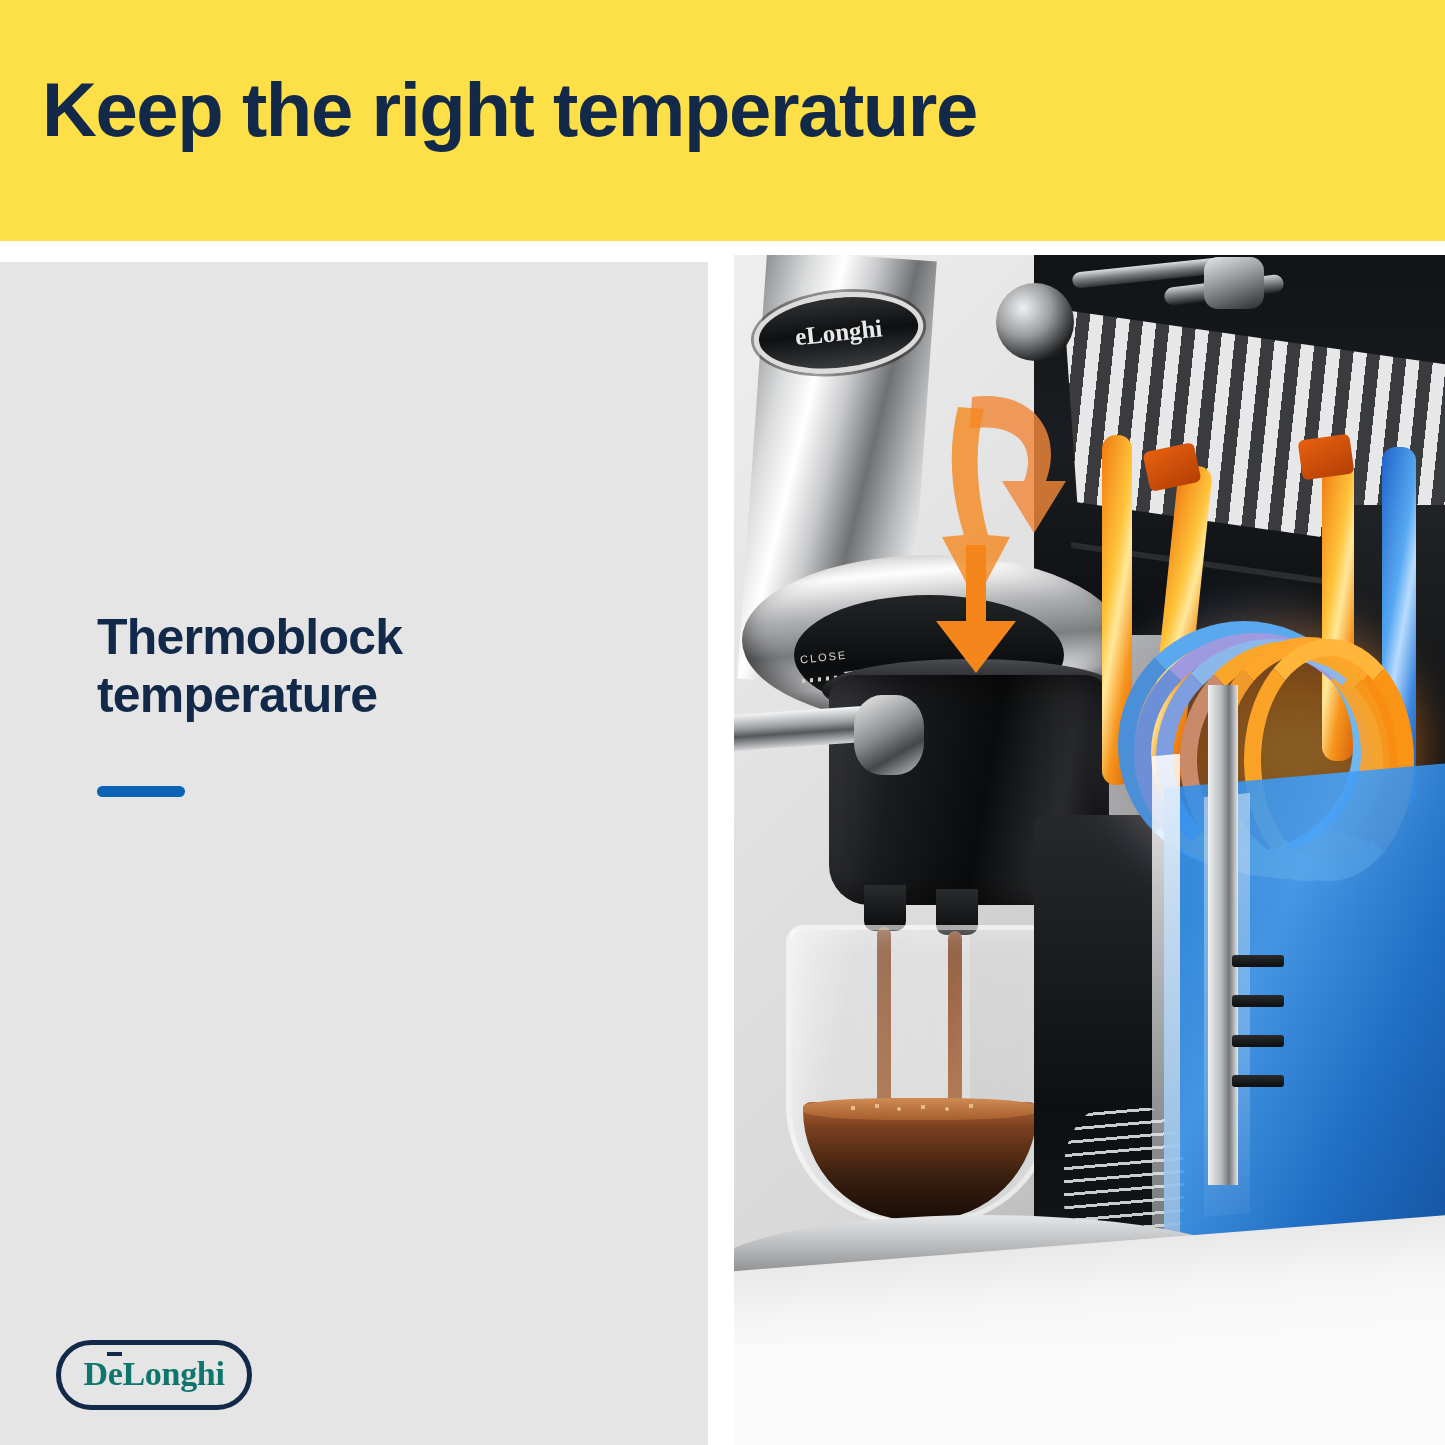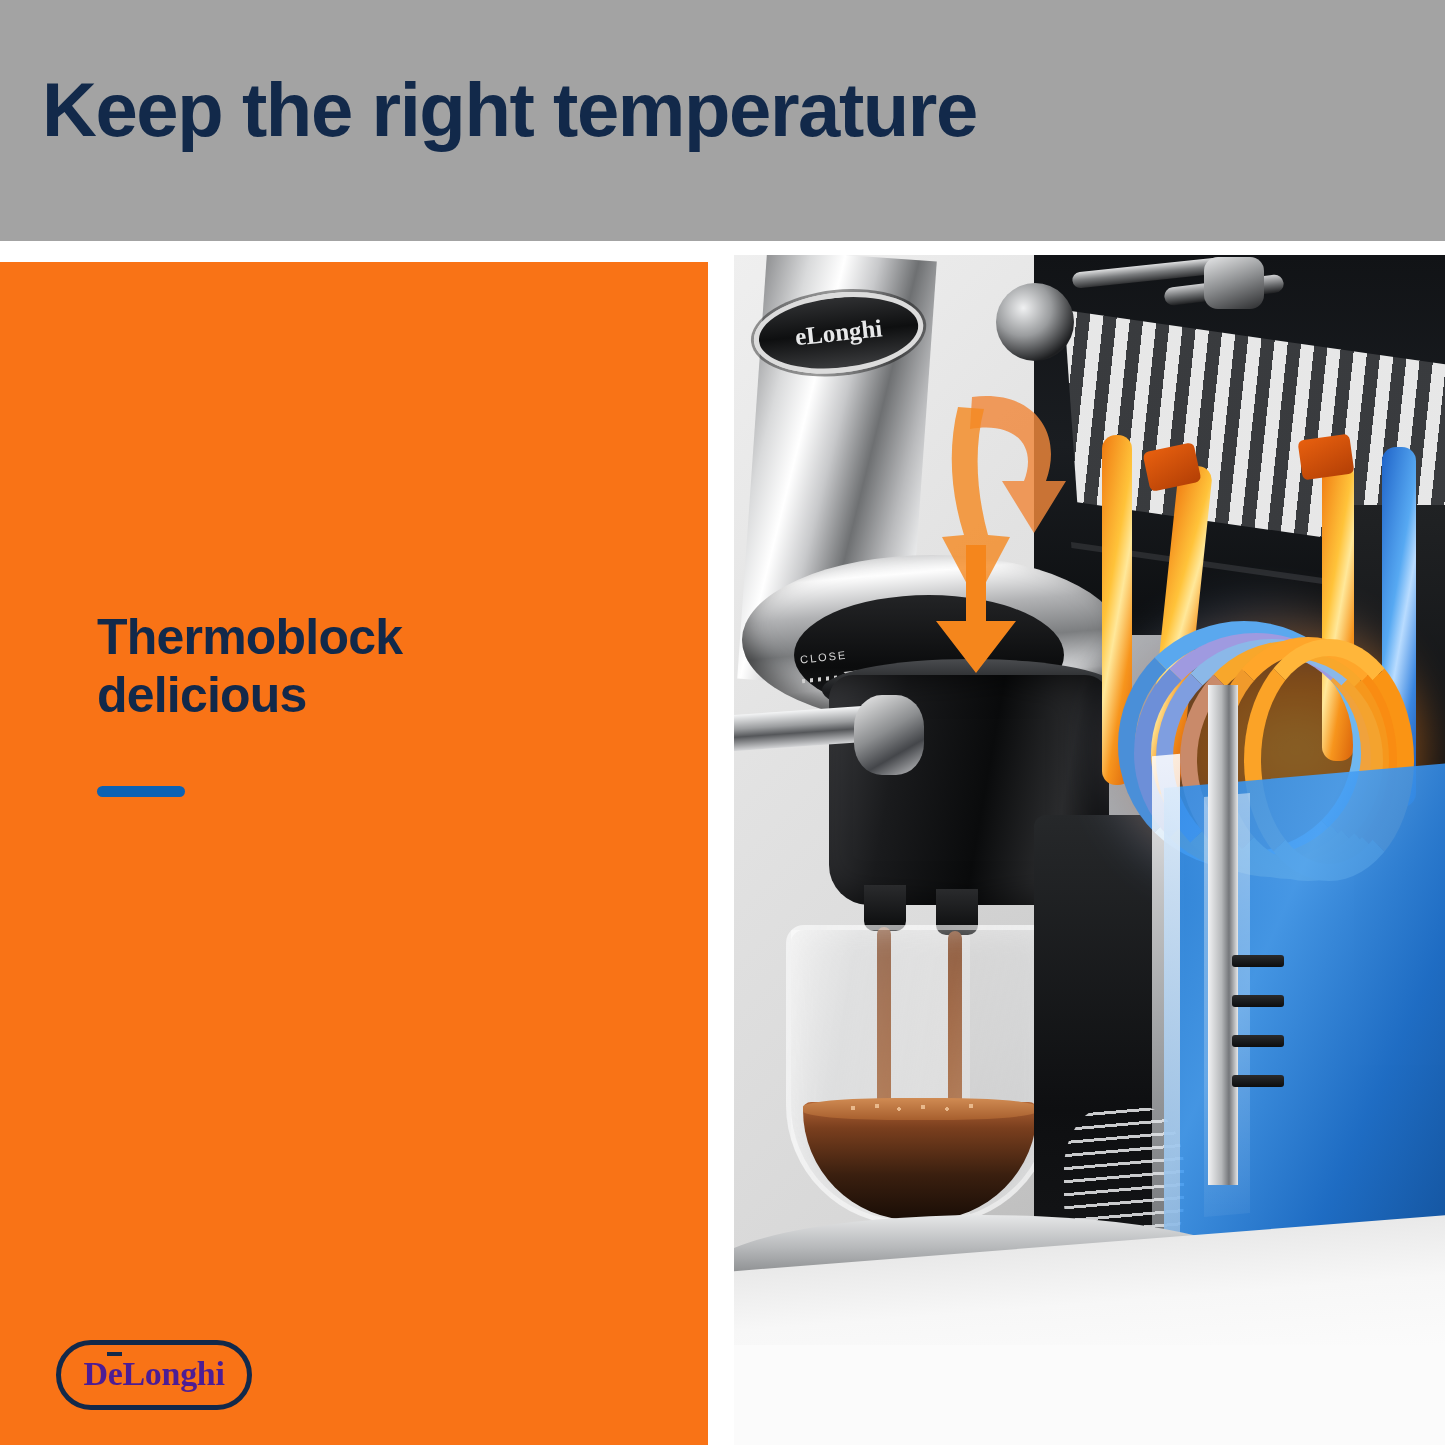--- a/index.html
+++ b/index.html
@@ -7,36 +7,36 @@
   body {
     background:#ffffff;
     font-family:"Liberation Sans", sans-serif;
     overflow:hidden;
   }
   .page { position:relative; width:1445px; height:1445px; background:#ffffff; }
 
   
   .header {
     position:absolute; left:0; top:0; width:1445px; height:241px;
-    background:#a3a3a3;
+    background:#fde047;
   }
   .header-title {
     position:absolute; left:42px; top:70px;
     font-size:76px; font-weight:700; letter-spacing:-1.4px;
     color:#12294a; line-height:1.05; white-space:nowrap;
   }
   .header-gap {
     position:absolute; left:0; top:241px; width:1445px; height:21px;
     background:#ffffff;
   }
 
   
   .left-panel {
     position:absolute; left:0; top:262px; width:708px; height:1183px;
-    background:#f97316;
+    background:#e5e5e5;
   }
   .panel-inner { position:absolute; left:97px; top:346px; width:540px; }
   .sub-heading {
     font-size:50px; font-weight:700; color:#12294a;
     line-height:1.16; letter-spacing:-0.8px;
   }
   .rule {
     margin-top:62px; width:88px; height:11px;
     background:#0c62b4; border-radius:6px;
   }
@@ -48,21 +48,21 @@
   
   .logo {
     position:absolute; left:56px; top:1340px;
     width:196px; height:70px;
     border:5px solid #12294a; border-radius:35px;
     display:flex; align-items:center; justify-content:center;
     background:transparent;
   }
   .logo-text {
     font-family:"Liberation Serif", serif;
-    font-size:34px; font-weight:700; color:#4c1d95;
+    font-size:34px; font-weight:700; color:#0f766e;
     letter-spacing:-0.3px; position:relative; top:-1px;
   }
   .logo-text .macron {
     position:relative; display:inline-block;
   }
   .logo-text .macron::after {
     content:""; position:absolute; left:-1px; top:-3px;
     width:15px; height:3.5px; background:#12294a;
   }
 
@@ -350,21 +350,21 @@
 
   <div class="header">
     <div class="header-title">Keep the right temperature</div>
   </div>
   <div class="header-gap"></div>
 
   <div class="left-panel">
     <div class="panel-inner">
       <div class="sub-heading">
         <span>Thermoblock</span><br>
-        <span>delicious</span>
+        <span>temperature</span>
       </div>
       <div class="rule"></div>
     </div>
   </div>
 
   <div class="logo">
     <span class="logo-text"><span>D</span><span class="macron">e</span><span>Longhi</span></span>
   </div>
 
   <div class="photo-gap"></div>

